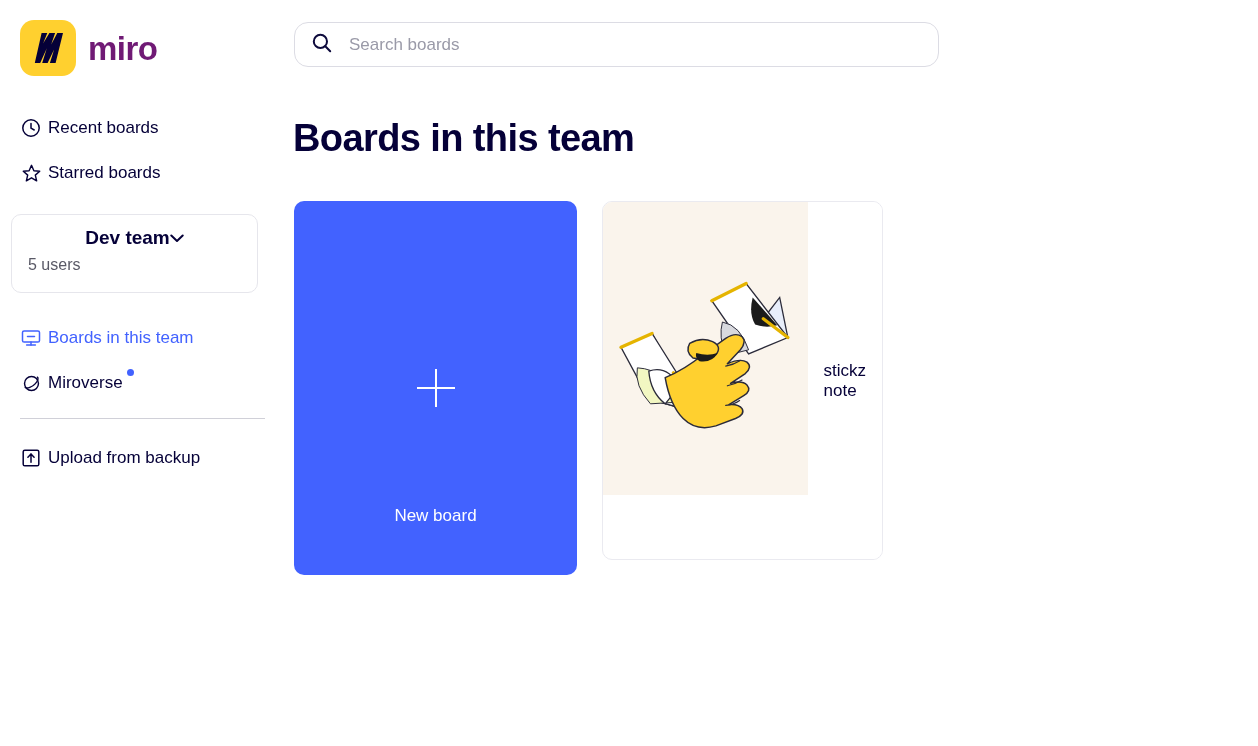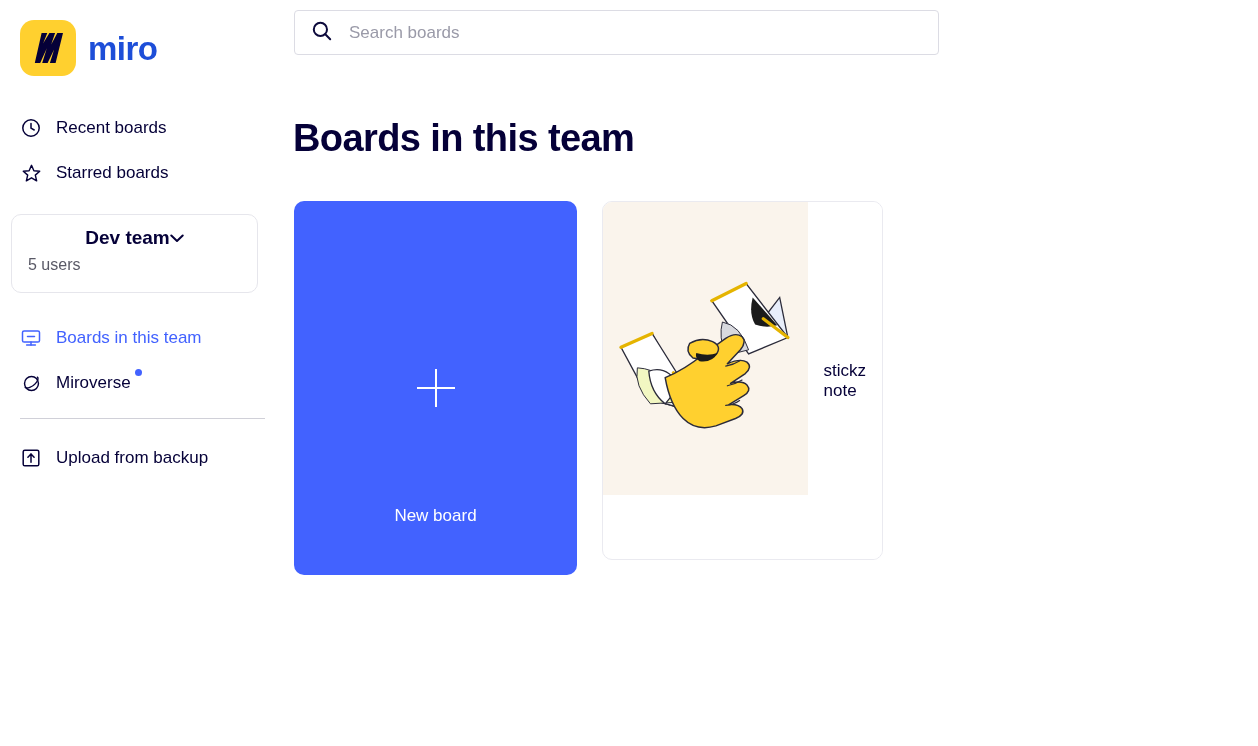--- a/index.html
+++ b/index.html
@@ -33,32 +33,32 @@
   }
   .logo-mark {
     width: 56px; height: 56px;
     background: #FFD02F;
     border-radius: 14px;
     display: flex; align-items: center; justify-content: center;
   }
   .logo-word {
     font-size: 33px;
     font-weight: 700;
-    color: #1d4ed8;
+    color: #701a75;
     letter-spacing: -0.5px;
     line-height: 1;
   }
 
   .nav-top {
     position: absolute;
     left: 20px; top: 112px;
     width: 245px;
   }
   .nav-item {
-    display: flex; align-items: center; gap: 14px;
+    display: flex; align-items: center; gap: 6px;
     height: 32px;
     margin-bottom: 13px;
     cursor: pointer;
     color: #050038;
     font-size: 17px;
   }
   .nav-item .ico {
     width: 22px; height: 22px;
     display: flex; align-items: center; justify-content: center;
     flex: 0 0 22px;
@@ -114,24 +114,24 @@
   }
 
   
   .main {
     position: absolute;
     left: 290px; top: 0;
     width: 968px; height: 746px;
   }
   .search-bar {
     position: absolute;
-    left: 4px; top: 10px;
+    left: 4px; top: 22px;
     width: 645px; height: 45px;
     border: 1px solid #DCDCE4;
-    border-radius: 4px;
+    border-radius: 14px;
     background: #fff;
     display: flex; align-items: center;
     padding: 0 16px;
     gap: 14px;
     cursor: text;
   }
   .search-input {
     border: 0; outline: 0;
     font-family: "Liberation Sans", sans-serif;
     font-size: 17px;

